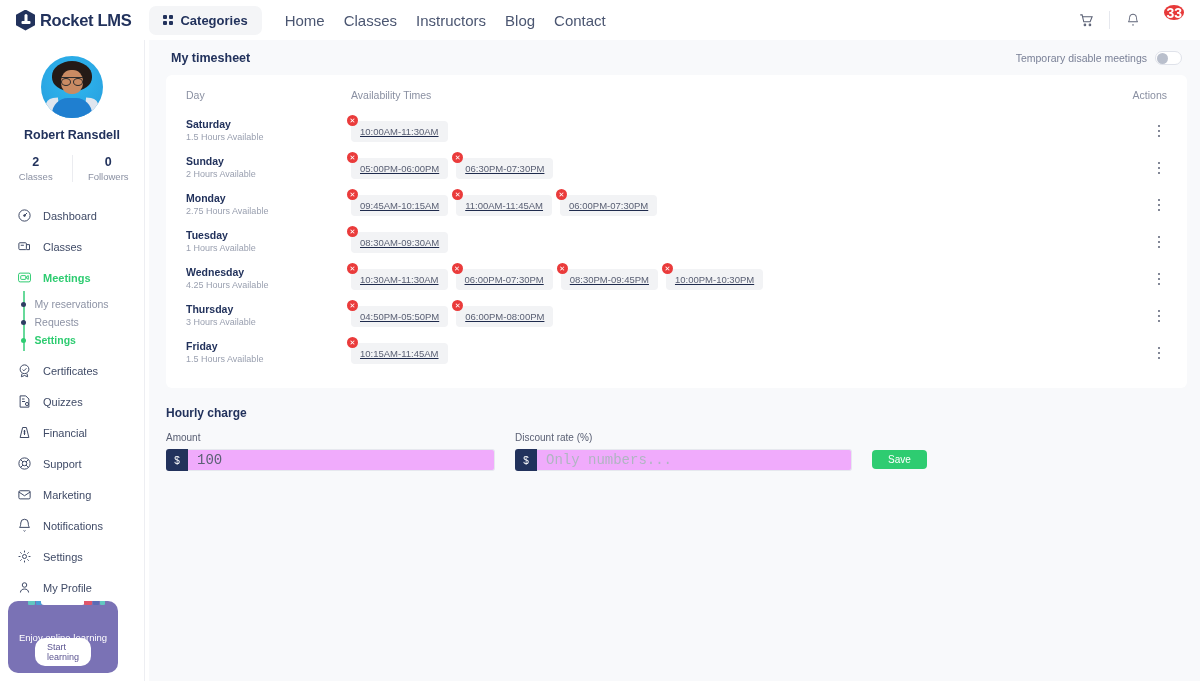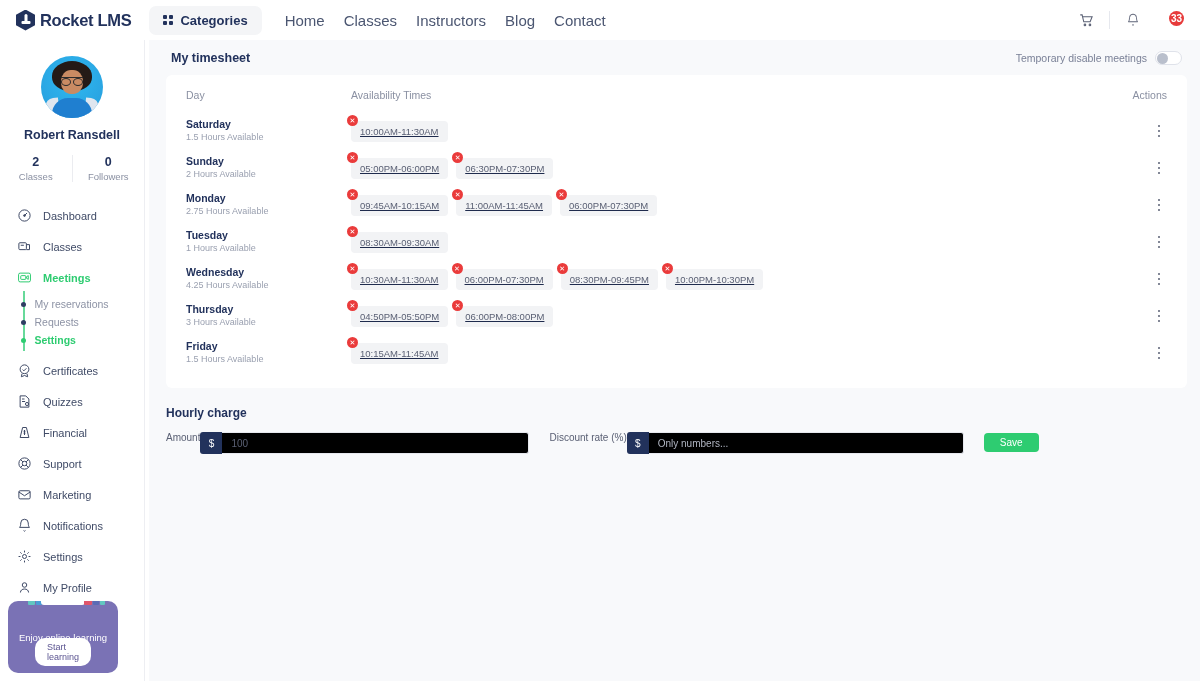--- a/index.html
+++ b/index.html
@@ -41,23 +41,23 @@
   .grid-icon { display:grid; grid-template-columns:repeat(2,4px); grid-gap:2px; }
   .grid-icon i { width:4px; height:4px; background:#22325c; display:block; border-radius:1px;}
   .navlinks { display: flex; gap: 19px; margin-left: 23px; }
   .navlinks a {
     font-size: 15px; color: #4b5671; text-decoration: none;
   }
   .nav-right { margin-left: auto; display: flex; align-items: center; gap: 0; }
   .icon-btn { width: 34px; height: 34px; display:flex; align-items:center; justify-content:center; cursor:pointer; position:relative;}
   .nav-sep { width:1px; height:18px; background:#e6e8ee; margin: 0 6px;}
   .badge {
-    position: absolute; top: 8px; right: 0px;
+    position: absolute; top: 2px; right: 0px;
     min-width: 15px; height: 15px; border-radius: 50%;
-    background: #e73a3a; color: #fff; font-size: 10px; font-weight: bold;
+    background: #e73a3a; color: #fff; font-size: 14px; font-weight: bold;
     display: flex; align-items: center; justify-content: center; padding: 0 2px;
   }
 
   
   .sidebar {
     position: absolute; top: 40px; left: 0; width: 145px; height: 641px;
     background: #ffffff; border-right: 1px solid #edeef2;
     z-index: 20; overflow: hidden;
   }
   .avatar-wrap { display:flex; justify-content:center; margin-top: 16px; }
@@ -148,32 +148,32 @@
     position:absolute; left:-4px; top:-6px; width:11px; height:11px; border-radius:50%;
     background:#ea3b3b; color:#fff; font-size:7px; line-height:11px; text-align:center; cursor:pointer;
   }
   .cell-act { width:55px; display:flex; justify-content:flex-end; padding-top:4px;}
   .dots { width:16px; height:18px; display:flex; flex-direction:column; align-items:center; justify-content:center; gap:2.5px; cursor:pointer;}
   .dots i { width:2.5px; height:2.5px; border-radius:50%; background:#5a6074; display:block;}
 
   
   .hc-title { font-size:12px; font-weight:bold; color:#22325c; margin: 18px 0 0 17px;}
   .hc-row { display:flex; align-items:flex-end; gap:20px; margin: 12px 0 0 17px;}
-  .field { display:flex; }
+  .field { display:flex; flex-direction:column; }
   .field .lab { font-size:10px; color:#5a6074; margin-bottom:6px;}
   .input-grp { display:flex; height:22px; }
   .prefix {
     width:22px; background:#22325c; color:#fff; font-size:10px;
     display:flex; align-items:center; justify-content:center;
     border-radius:3px 0 0 3px;
   }
   .input-grp input {
     border:1px solid #e6e8ee; border-left:none; border-radius:0 3px 3px 0;
-    font-size:10px; color:#5a6074; padding:0 9px; outline:none;
-    font-family:Liberation Sans, sans-serif; background:#000000;
+    font-size:14px; color:#5a6074; padding:0 9px; outline:none;
+    font-family:Liberation Mono, monospace; background:#f0abfc;
   }
   .input-grp input::placeholder{ color:#b0b5c2; }
   .w-amount input{ width:307px; }
   .w-disc input{ width:315px; }
   .save-btn {
     background:#2ecc71; color:#fff; border:none; border-radius:4px;
     font-size:10px; padding:0 16px; height:19px; cursor:pointer;
     font-family:"Liberation Sans", sans-serif; margin-bottom:2px;
   }
   svg { display:block; }

